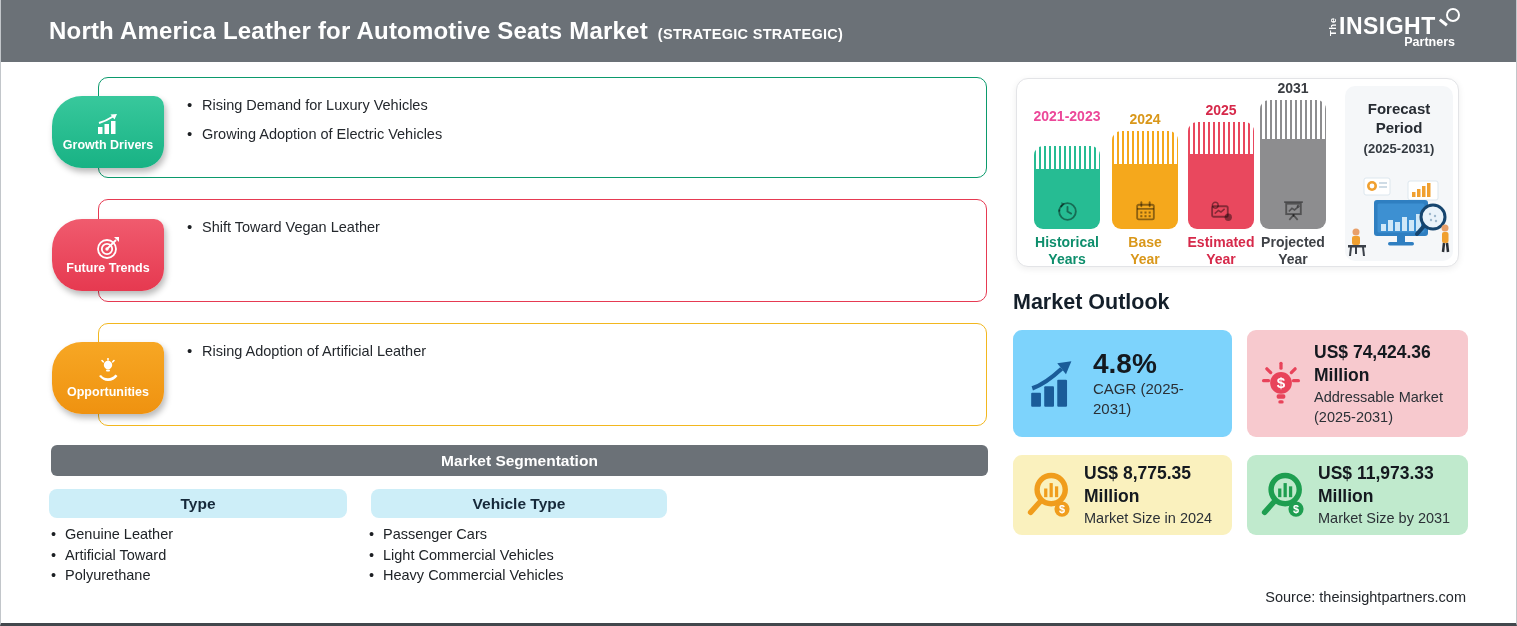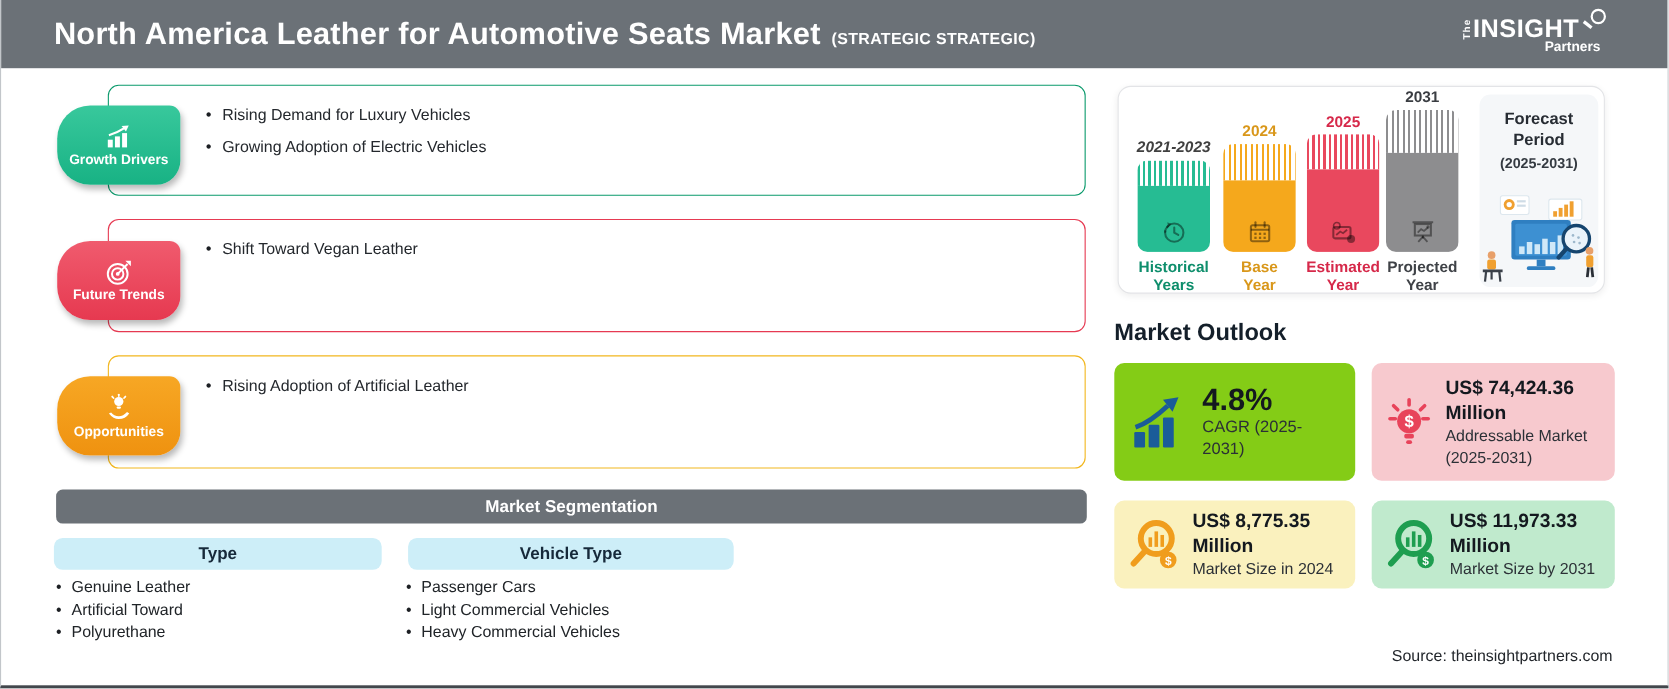--- a/index.html
+++ b/index.html
@@ -7,21 +7,21 @@
   .page{
     position:relative; width:1517px; height:626px; background:#ffffff; overflow:hidden;
     border-left:1px solid #c2c6ca; border-right:1px solid #c2c6ca; border-bottom:3px solid #42474c;
   }
   
   .hdr{
     position:absolute; top:0; left:0; right:0; height:62px; background:#6b7177;
     display:flex; align-items:center; justify-content:space-between; padding:0 58px 0 48px;
   }
   .hdr-titlewrap{ display:flex; align-items:baseline; gap:10px; }
-  .hdr-title{ color:#fff; font-size:28px; font-weight:bold; letter-spacing:.2px; }
+  .hdr-title{ color:#fff; font-size:24px; font-weight:bold; letter-spacing:.2px; }
   .hdr-sub{ color:#fff; font-size:14.5px; font-weight:600; letter-spacing:.3px; }
   .logo{ position:relative; width:128px; height:46px; color:#fff; }
   .logo-the{ position:absolute; left:-2px; top:9px; font-size:9px; font-weight:bold;
     writing-mode:vertical-rl; transform:rotate(180deg); letter-spacing:1px; }
   .logo-insight{ position:absolute; left:9px; top:5px; font-size:23px; font-weight:800; letter-spacing:.5px; }
   .logo-circle{ position:absolute; right:-2px; top:0; width:14px; height:14px;
     border:2.5px solid #fff; border-radius:50%; }
   .logo-handle{ position:absolute; right:10px; top:13px; width:9px; height:2.5px; background:#fff; transform:rotate(38deg); }
   .logo-partners{ position:absolute; right:3px; top:27px; font-size:12.5px; font-weight:bold; }
 
@@ -55,21 +55,21 @@
   .seg-list{ position:absolute; top:524px; list-style:none; font-size:14.5px; color:#202428; }
   #seg-list-type{ left:50px; }
   #seg-list-vehicle{ left:368px; }
   .seg-list li{ position:relative; padding-left:14px; line-height:20.5px; }
   .seg-list li::before{ content:"•"; position:absolute; left:0; top:0; color:#1c1f23; }
 
   
   .tl-panel{ position:absolute; left:1015px; top:78px; width:443px; height:189px; background:#fff;
     border:1px solid #e3e4e7; border-radius:12px; box-shadow:0 2px 7px rgba(0,0,0,.07); }
   .tl-year{ position:absolute; text-align:center; font-size:14px; font-weight:bold; }
-  #tly1{ left:4px;  top:46px; width:92px; color:#404040;font-style:italic; }
+  #tly1{ left:4px;  top:29px; width:92px; color:#ec4899; }
   #tly2{ left:95px; top:32px; width:66px; color:#d9971a; }
   #tly3{ left:171px;top:23px; width:66px; color:#d6294a; }
   #tly4{ left:243px;top:1px;  width:66px; color:#3a3d42; }
   .tl-bar{ position:absolute; width:66px; border-radius:9px; overflow:hidden;
     display:flex; flex-direction:column; }
   #tlb1{ left:17px;  top:67px; height:83px;  --c:#26bc93; }
   #tlb2{ left:95px;  top:52px; height:98px;  --c:#f5a81c; }
   #tlb3{ left:171px; top:43px; height:107px; --c:#e9485e; }
   #tlb4{ left:243px; top:21px; height:129px; --c:#8d8d8f; }
   .tl-stripes{ background:repeating-linear-gradient(90deg, var(--c) 0 2px, #ffffff 2px 5px); }
@@ -83,21 +83,21 @@
   #tlc4{ left:240px; width:72px; color:#3f4247; }
   .forecast{ position:absolute; left:328px; top:7px; width:108px; height:175px; background:#f5f7f9;
     border-radius:10px; text-align:center; padding-top:13px; }
   .forecast-title{ font-size:15px; font-weight:bold; color:#272c33; line-height:19px; }
   .forecast-sub{ font-size:13px; color:#343a41; margin-top:4px; font-weight:600; }
   .forecast svg{ position:absolute; left:1px; bottom:1px; }
 
   
   .outlook-title{ position:absolute; left:1012px; top:290px; font-size:21.5px; font-weight:bold; color:#141f2a; }
   .card{ position:absolute; border-radius:9px; display:flex; align-items:center; }
-  #card-cagr{ left:1012px; top:330px; width:219px; height:107px; background:#84cc16; padding:0 14px; gap:12px; }
+  #card-cagr{ left:1012px; top:330px; width:219px; height:107px; background:#7dd3fc; padding:0 14px; gap:12px; }
   #card-addr{ left:1246px; top:330px; width:221px; height:107px; background:#f7c9ce; padding:0 10px; gap:9px; }
   #card-2024{ left:1012px; top:455px; width:219px; height:80px; background:#faf1be; padding:0 10px; gap:9px; }
   #card-2031{ left:1246px; top:455px; width:221px; height:80px; background:#c0eacd; padding:0 10px; gap:9px; }
   .card-big-value{ font-size:28px; font-weight:800; color:#14191f; line-height:30px; }
   .card-label{ font-size:15px; color:#2b3036; line-height:20px; }
   .card-value2{ font-size:17.5px; font-weight:800; color:#14191f; line-height:23px; width:152px; }
   .card-text2 .card-label{ font-size:14.5px; width:152px; }
   .card svg{ flex:none; }
 
   .source{ position:absolute; right:50px; top:589px; font-size:14.5px; color:#23272c; }

